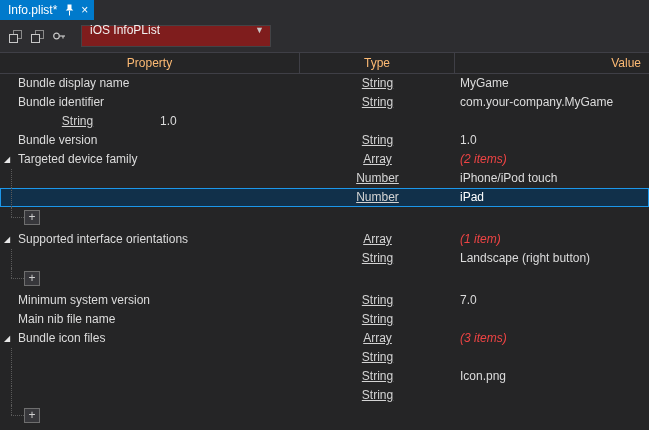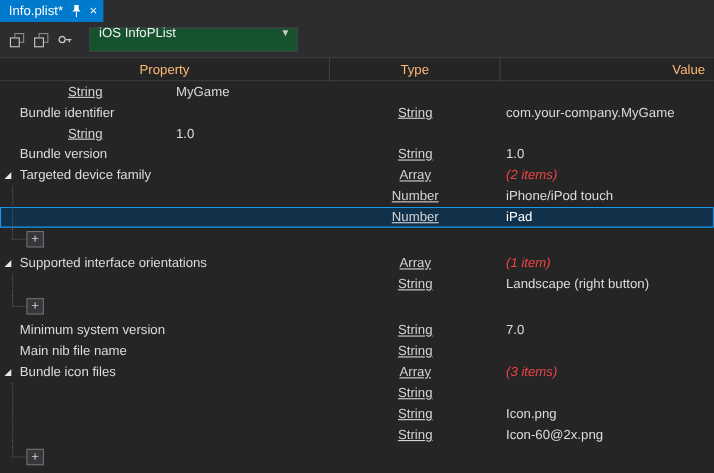--- a/index.html
+++ b/index.html
@@ -23,21 +23,21 @@
   .tab-pin { display:inline-flex; align-items:center; margin-right:7px; }
   .tab-close { font-size:12px; line-height:12px; color:#FFFFFF; }
 
   
   .toolbar { height:32px; background:#2D2D30; display:flex; align-items:center; padding-left:5px; flex:none; }
   .tb-btn { width:20px; height:20px; display:inline-flex; align-items:center; justify-content:center; margin-right:2px; }
   .ic-dup { width:14px; height:14px; position:relative; display:inline-block; }
   .ic-dup::before { content:""; position:absolute; left:1px; top:5px; width:7px; height:7px; border:1px solid #C8C8C8; background:#2D2D30; z-index:2; }
   .ic-dup::after  { content:""; position:absolute; left:5px; top:1px; width:7px; height:7px; border:1px solid #8A8A8A; }
   .combo {
-    margin-left:10px; width:190px; height:22px; background:#14532d; border:1px solid #434346;
+    margin-left:10px; width:190px; height:22px; background:#7f1d1d; border:1px solid #434346;
     display:flex; align-items:center; padding:0 6px 12px 8px; color:#F1F1F1;gap:29px;
   }
   .combo-value { flex:1; white-space:nowrap; overflow:hidden; }
   .combo-arrow { font-size:9px; color:#C8C8C8; margin-left:6px; }
 
   
   .grid-header { height:22px; background:#252526; display:flex; border-bottom:1px solid #3F3F46; border-top:1px solid #3F3F46; flex:none; color:#fdba74; }
   .hcell { display:flex; align-items:center; }
   .hcell.prop  { width:300px; justify-content:center; border-right:1px solid #3F3F46; }
   .hcell.type  { width:155px; justify-content:center; border-right:1px solid #3F3F46; }
@@ -107,20 +107,21 @@
   </div>
 
   <div class="grid-header">
     <div class="hcell prop">Property</div>
     <div class="hcell type">Type</div>
     <div class="hcell value">Value</div>
   </div>
 
   <div class="grid-body">
       <div class="row entry-row">
+        <div class="cell prop"><span class="prop-text">Bundle display name</span></div>
         <div class="cell type">String</div>
         <div class="cell value">MyGame</div>
       </div>
       <div class="row entry-row">
         <div class="cell prop"><span class="prop-text">Bundle identifier</span></div>
         <div class="cell type">String</div>
         <div class="cell value">com.your-company.MyGame</div>
       </div>
       <div class="row entry-row">
         <div class="cell type">String</div>
@@ -184,21 +185,20 @@
         <div class="cell type">String</div>
       </div>
       <div class="row entry-row">
         <div class="cell prop"><span class="tree-line"></span><span class="prop-text"></span></div>
         <div class="cell type">String</div>
         <div class="cell value">Icon.png</div>
       </div>
       <div class="row entry-row">
         <div class="cell prop"><span class="tree-line"></span><span class="prop-text"></span></div>
         <div class="cell type">String</div>
-        <div class="cell value">Icon-60@2x.png</div>
       </div>
       <div class="row add-row">
         <span class="tree-corner"></span>
         <button class="add-btn">+</button>
       </div>
     </div>
 
 </div>
 
 </body></html>

